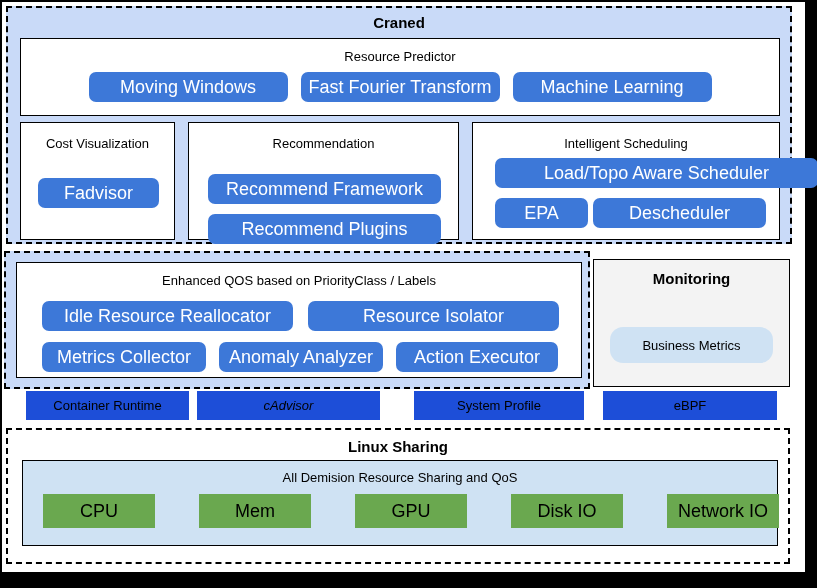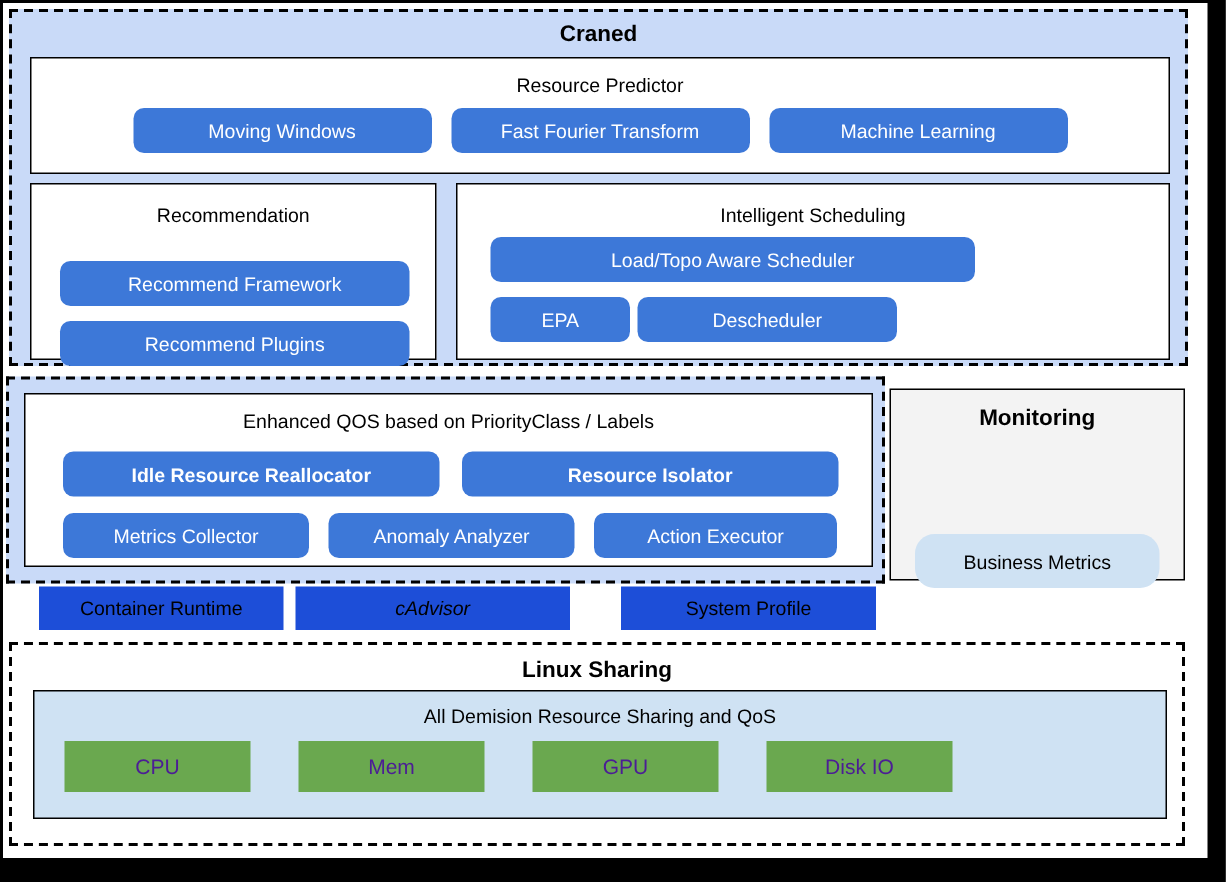--- a/index.html
+++ b/index.html
@@ -7,31 +7,31 @@
   #stage { position:relative; width:817px; height:588px; background:#000; overflow:hidden; }
   #frame { position:absolute; left:2px; top:2px; width:803px; height:570px; background:#fff; }
 
   .dashed-box { position:absolute; border:2px dashed #000; background:#c9daf8; }
   .solid-box  { border:1.5px solid #000; background:#fff; }
 
   .big-title { font-size:15px; font-weight:bold; color:#000; text-align:center; }
   .box-title { font-size:13px; color:#000; text-align:center; }
 
   .btn-blue {
-    background:#3d78d8; color:#fff; font-size:13px;
+    background:#3d78d8; color:#fff; font-size:18px;
     border-radius:7px; display:flex; align-items:center; justify-content:center;
     height:30px;
   }
   .btn-yellow {
     position:absolute; background:#1d4ed8; color:#000; font-size:13px;
     display:flex; align-items:center; justify-content:center; height:29px;
   }
   .btn-green {
-    position:absolute; background:#6aa84f; color:#4c1d95; font-size:14px;
-    display:flex; align-items:center; justify-content:center; height:34px; width:124px; top:33px;
+    position:absolute; background:#6aa84f; color:#000000; font-size:18px;
+    display:flex; align-items:center; justify-content:center; height:34px; width:112px; top:33px;
   }
   .mon-item {
     position:absolute; left:16px; width:163px; height:36px; background:#cfe2f3;
     color:#000; font-size:13px; display:flex; align-items:center; justify-content:center;
   }
 
   
   #craned { left:4px; top:4px; width:786px; height:238px; }
   #craned > .big-title { padding-top:6px; }
   #predictor { position:absolute; left:12px; top:30px; width:760px; height:78px; }
@@ -49,21 +49,21 @@
   #sched-panel { flex:1; }
   #sched-panel .btn-wide { position:absolute; left:22px; top:35px; width:323px; }
   #sched-panel .btn-epa  { position:absolute; left:22px; top:75px; width:93px; }
   #sched-panel .btn-desc { position:absolute; left:120px; top:75px; width:173px; }
 
   
   #mid { left:2px; top:249px; width:586px; height:138px; }
   #qos { position:absolute; left:10px; top:9px; width:566px; height:116px; }
   #qos .box-title { padding-top:10px; }
   .qos-row { position:absolute; display:flex; }
-  #qos-row1 { left:25px; top:38px; gap:15px;font-weight:bold; }
+  #qos-row1 { left:25px; top:38px; gap:15px; }
   #qos-row2 { left:25px; top:79px; gap:13px; }
 
   #monitoring { position:absolute; left:591px; top:257px; width:197px; height:128px; background:#f3f3f3; border:1.5px solid #000; }
   #monitoring .big-title { padding-top:10px; }
 
   
   #kernel { position:absolute; left:4px; top:426px; width:784px; height:136px; border:2px dashed #000; background:#fff; }
   #kernel > .big-title { padding-top:8px; }
   #kernel-inner { position:absolute; left:14px; top:30px; width:756px; height:86px; background:#cfe2f3; border:1.5px solid #000; }
   #kernel-inner .box-title { padding-top:9px; }
@@ -80,20 +80,24 @@
       <div id="predictor" class="solid-box">
         <div class="box-title">Resource Predictor</div>
         <div id="predictor-btns">
           <div class="btn-blue">Moving Windows</div>
           <div class="btn-blue">Fast Fourier Transform</div>
           <div class="btn-blue">Machine Learning</div>
         </div>
       </div>
 
       <div id="craned-row2">
+        <div id="cost-panel" class="panel solid-box">
+          <div class="box-title">Cost Visualization</div>
+          <div class="btn-blue">Fadvisor</div>
+        </div>
 
         <div id="reco-panel" class="panel solid-box">
           <div class="box-title">Recommendation</div>
           <div class="btn-blue" style="top:35px;">Recommend Framework</div>
           <div class="btn-blue" style="top:75px;">Recommend Plugins</div>
         </div>
 
         <div id="sched-panel" class="panel solid-box">
           <div class="box-title">Intelligent Scheduling</div>
           <div class="btn-blue btn-wide">Load/Topo Aware Scheduler</div>
@@ -113,32 +117,34 @@
         <div id="qos-row2" class="qos-row">
           <div class="btn-blue" style="width:164px;">Metrics Collector</div>
           <div class="btn-blue" style="width:164px;">Anomaly Analyzer</div>
           <div class="btn-blue" style="width:162px;">Action Executor</div>
         </div>
       </div>
     </div>
 
     <div id="monitoring">
       <div class="big-title">Monitoring</div>
-      <div class="mon-item" style="top:96px;border-radius:13px;">Business Metrics</div>
+      <div class="mon-item" style="top:67px;border-radius:13px;">Business Metrics</div>
     </div>
 
     <div class="btn-yellow" style="left:24px; top:389px; width:163px;">Container Runtime</div>
     <div class="btn-yellow" style="left:195px; top:389px; width:183px;font-style:italic;">cAdvisor</div>
     <div class="btn-yellow" style="left:412px; top:389px; width:170px;">System Profile</div>
+    <div class="btn-yellow" style="left:601px; top:389px; width:174px;">eBPF</div>
 
     <div id="kernel">
       <div class="big-title">Linux Sharing</div>
       <div id="kernel-inner">
         <div class="box-title">All Demision Resource Sharing and QoS</div>
         <div class="btn-green" style="left:20px;">CPU</div>
         <div class="btn-green" style="left:176px;">Mem</div>
         <div class="btn-green" style="left:332px;">GPU</div>
         <div class="btn-green" style="left:488px;">Disk IO</div>
+        <div class="btn-green" style="left:644px;">Network IO</div>
       </div>
     </div>
 
   </div>
 </div>
 
 </body></html>

